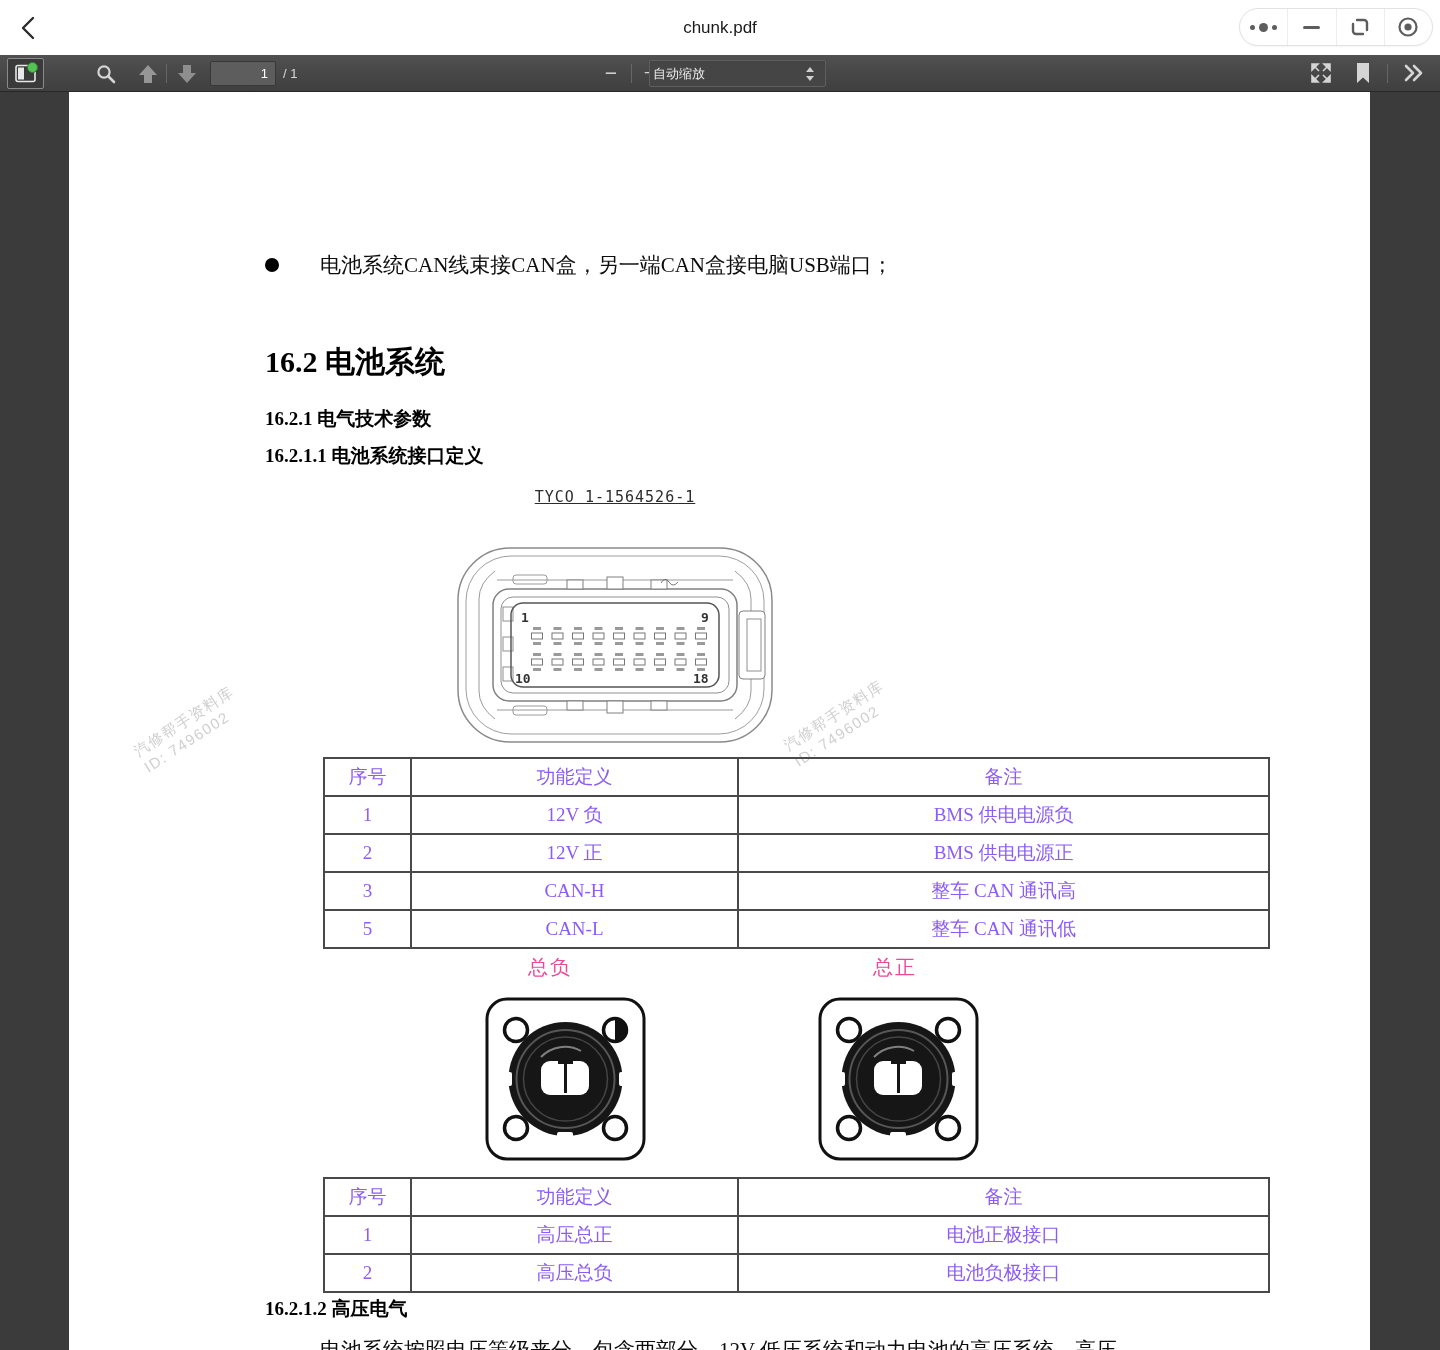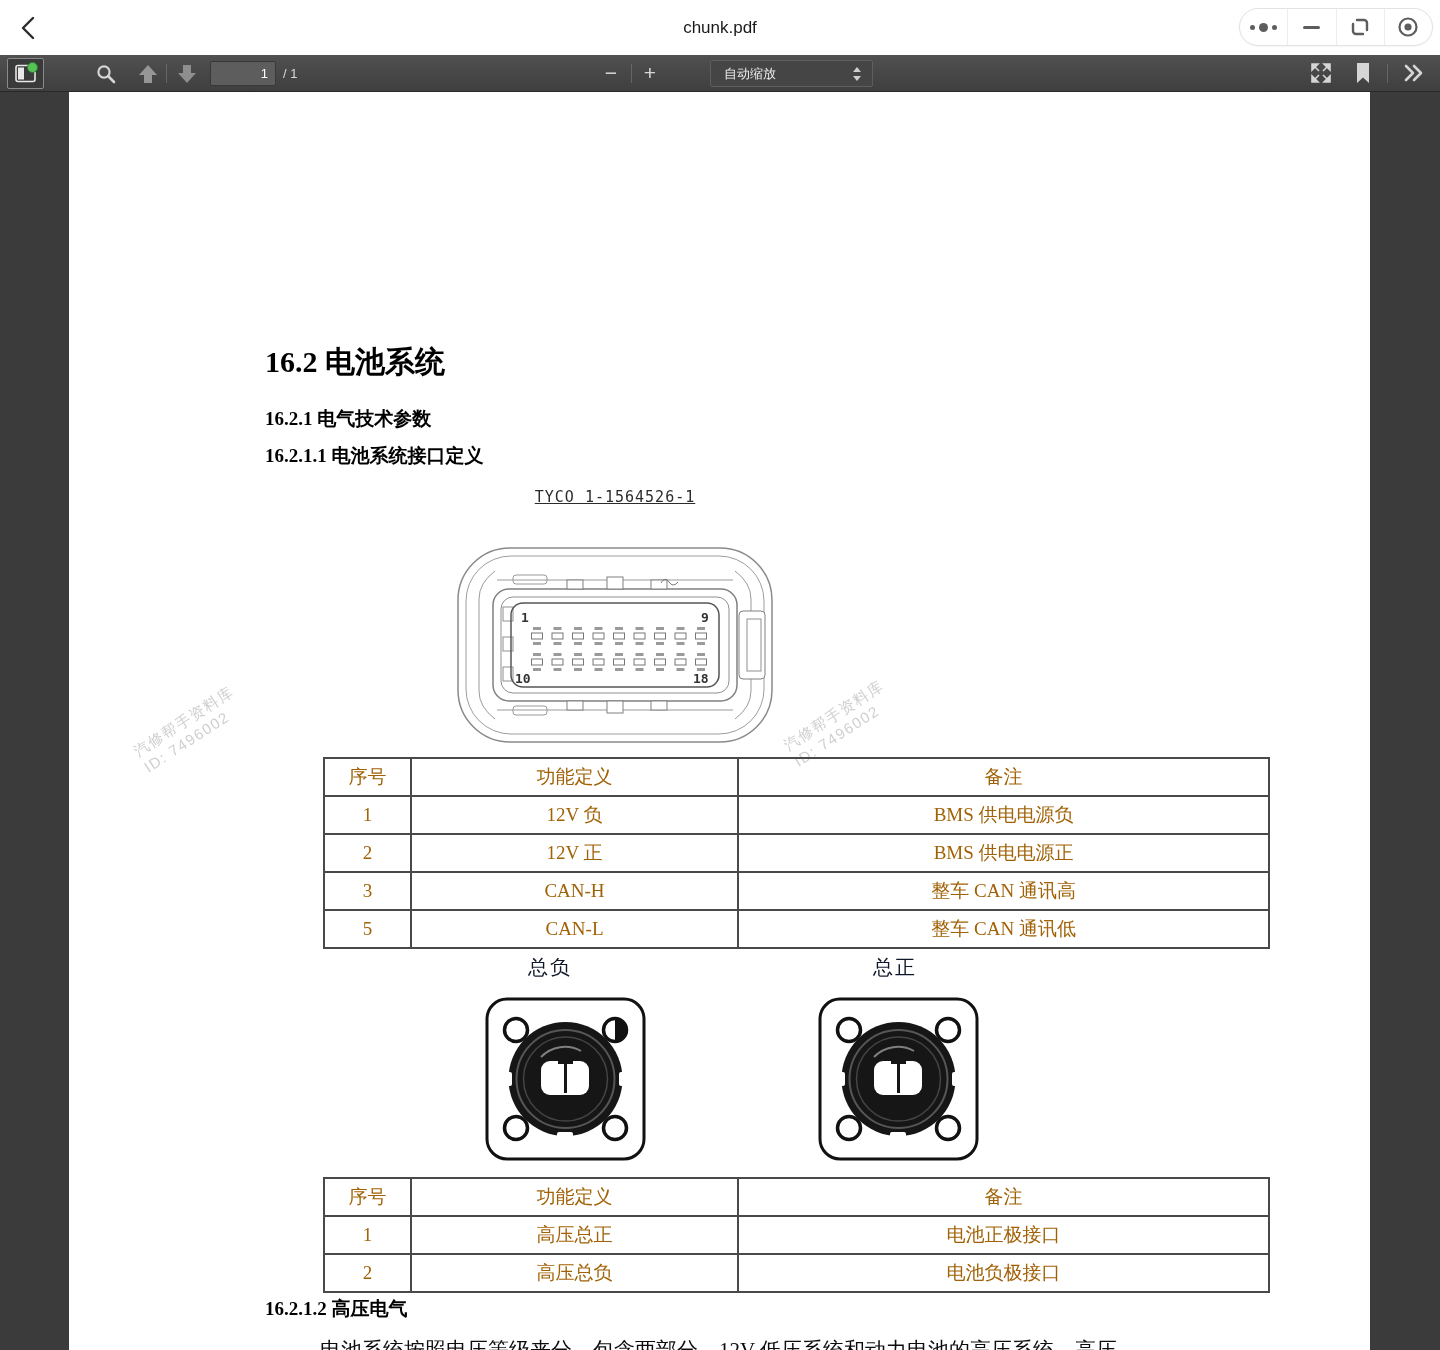--- a/index.html
+++ b/index.html
@@ -28,23 +28,23 @@
     border-radius:2px;background:#3a3a3a;display:flex;align-items:center;justify-content:center;cursor:pointer;}
   .greendot{position:absolute;right:5px;top:3px;width:11px;height:11px;border-radius:50%;
     background:#55c454;border:1px solid #2e7d32;}
   .tb-sep{position:absolute;top:9px;width:1px;height:19px;background:#666;}
   .pageinput{position:absolute;left:210px;top:6px;width:66px;height:25px;background:#5d5d5d;
     border:1px solid #383838;border-radius:2px;color:#fff;font-size:13px;text-align:right;
     padding:0 7px;outline:none;font-family:"Liberation Sans",sans-serif;}
   .pagecount{position:absolute;left:283px;top:0;height:37px;line-height:37px;color:#d8d8d8;font-size:13px;}
   .zbtn{position:absolute;top:0;height:37px;line-height:35px;color:#d5d5d5;cursor:pointer;
     font-size:21px;width:26px;text-align:center;}
-  .zoomselect{position:absolute;left:710px;top:5px;width:163px;height:27px;background:#454545;
+  .zoomselect{position:absolute;left:649px;top:5px;width:177px;height:27px;background:#454545;
     border:1px solid #5e5e5e;border-radius:2px;color:#ececec;font-size:13px;line-height:25px;
-    padding-left:13px;cursor:pointer;}
+    padding-left:3px;cursor:pointer;}
   .spinner{position:absolute;right:10px;top:6px;width:9px;height:14px;}
   .spinner b{position:absolute;left:0;width:0;height:0;border-left:4.5px solid transparent;border-right:4.5px solid transparent;}
   .spinner b.up{top:0;border-bottom:5px solid #cfcfcf;}
   .spinner b.dn{bottom:0;border-top:5px solid #cfcfcf;}
   .ricon{position:absolute;top:6px;cursor:pointer;}
 
   
   .viewer{position:absolute;left:0;top:92px;width:1440px;height:1258px;background:#3b3b3b;overflow:hidden;}
   .page{position:absolute;left:69px;top:0;width:1301px;height:1258px;background:#ffffff;overflow:hidden;}
 
@@ -52,23 +52,23 @@
   .bullet-row{position:absolute;left:196px;display:flex;align-items:flex-start;}
   .bullet-dot{width:14px;height:14px;border-radius:50%;background:#000;margin-top:6px;}
   .bullet-text{margin-left:41px;font-size:21px;line-height:26px;color:#0d0d0d;}
   .h1{position:absolute;left:196px;font-size:30px;font-weight:bold;color:#000;}
   .hsub{position:absolute;left:196px;font-size:19px;font-weight:bold;color:#000;}
   .tyco{position:absolute;left:386px;width:320px;text-align:center;
     font-family:"DejaVu Sans Mono","Liberation Mono",monospace;font-size:15px;color:#2c2c2c;letter-spacing:1px;text-decoration:underline;}
 
   table.pdf-t{position:absolute;left:254px;width:947px;border-collapse:collapse;
     font-family:"Liberation Serif","DejaVu Serif",serif;}
-  table.pdf-t td{border:2px solid #494949;text-align:center;font-size:19px;color:#a16207;
+  table.pdf-t td{border:2px solid #494949;text-align:center;font-size:19px;color:#8b5cf6;
     height:38px;padding:0;}
-  .hv-label{position:absolute;font-size:20px;color:#0f172a;letter-spacing:2px;}
+  .hv-label{position:absolute;font-size:20px;color:#ec4899;letter-spacing:2px;}
 
   .wm{position:absolute;transform:rotate(-33deg);color:#cfcfcf;font-size:15px;line-height:19px;
     letter-spacing:1.5px;white-space:nowrap;font-family:"Liberation Sans",sans-serif;}
   .para{position:absolute;left:251px;font-size:21px;color:#0d0d0d;white-space:nowrap;}
 </style>
 </head>
 <body>
 
 <div class="titlebar">
   <div class="back-btn">
@@ -179,20 +179,24 @@
 
     <div class="wm" style="left:62px;top:618px;">
       <div>汽修帮手资料库</div>
       <div>ID: 7496002</div>
     </div>
     <div class="wm" style="left:712px;top:612px;">
       <div>汽修帮手资料库</div>
       <div>ID: 7496002</div>
     </div>
 
+    <div class="bullet-row" style="top:160px;">
+      <span class="bullet-dot"></span>
+      <span class="bullet-text">电池系统CAN线束接CAN盒，另一端CAN盒接电脑USB端口；</span>
+    </div>
 
     <div class="h1" style="top:250px;">16.2 电池系统</div>
     <div class="hsub" style="top:314px;">16.2.1 电气技术参数</div>
     <div class="hsub" style="top:351px;">16.2.1.1 电池系统接口定义</div>
 
     <div class="tyco" style="top:396px;">TYCO 1-1564526-1</div>
     <svg style="position:absolute;left:386px;top:453px;" width="320" height="200" viewBox="0 0 320 200">
       <rect x="3" y="3" width="314" height="194" rx="52" fill="none" stroke="#8a8a8a" stroke-width="1.5"></rect>
       <rect x="11" y="11" width="298" height="178" rx="45" fill="none" stroke="#9e9e9e" stroke-width="1"></rect>
       <path d="M40 26 q-16 12 -16 28 v92 q0 16 16 28" fill="none" stroke="#9a9a9a"></path>

